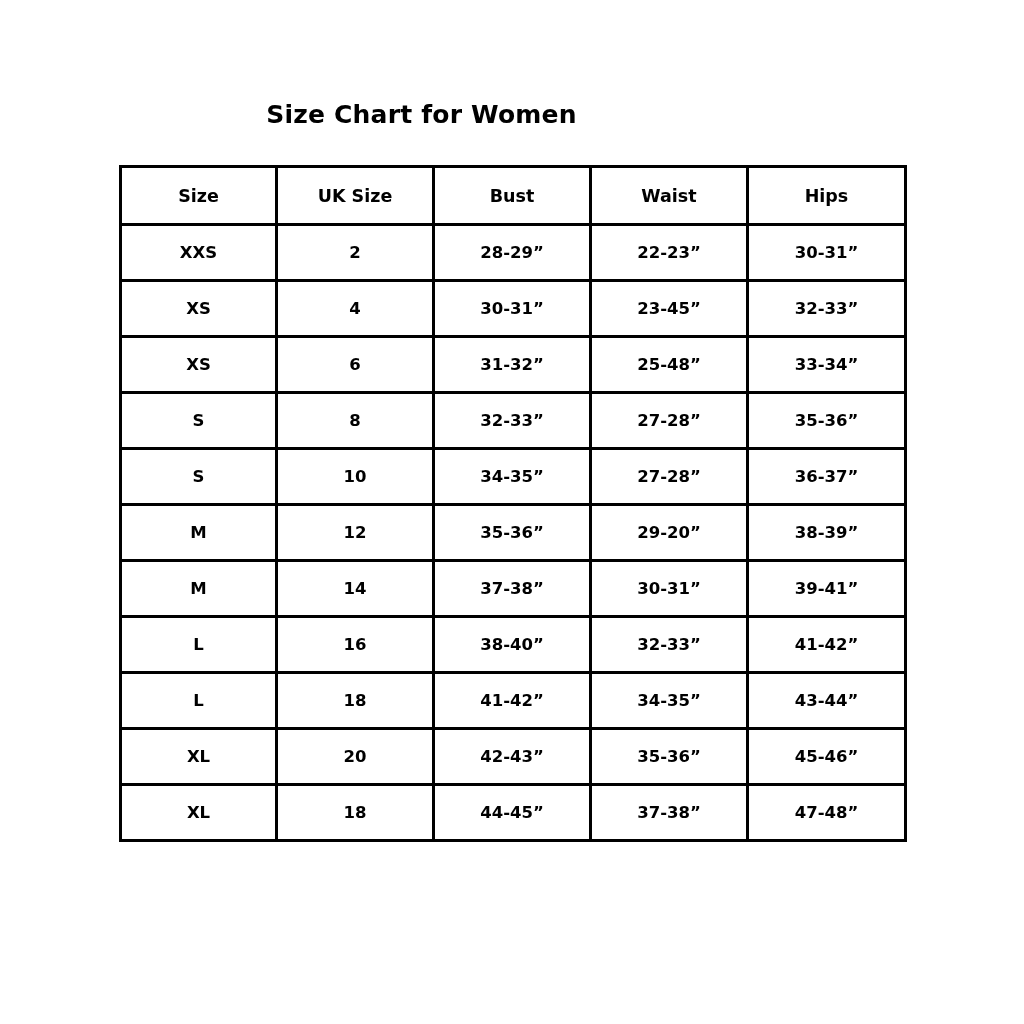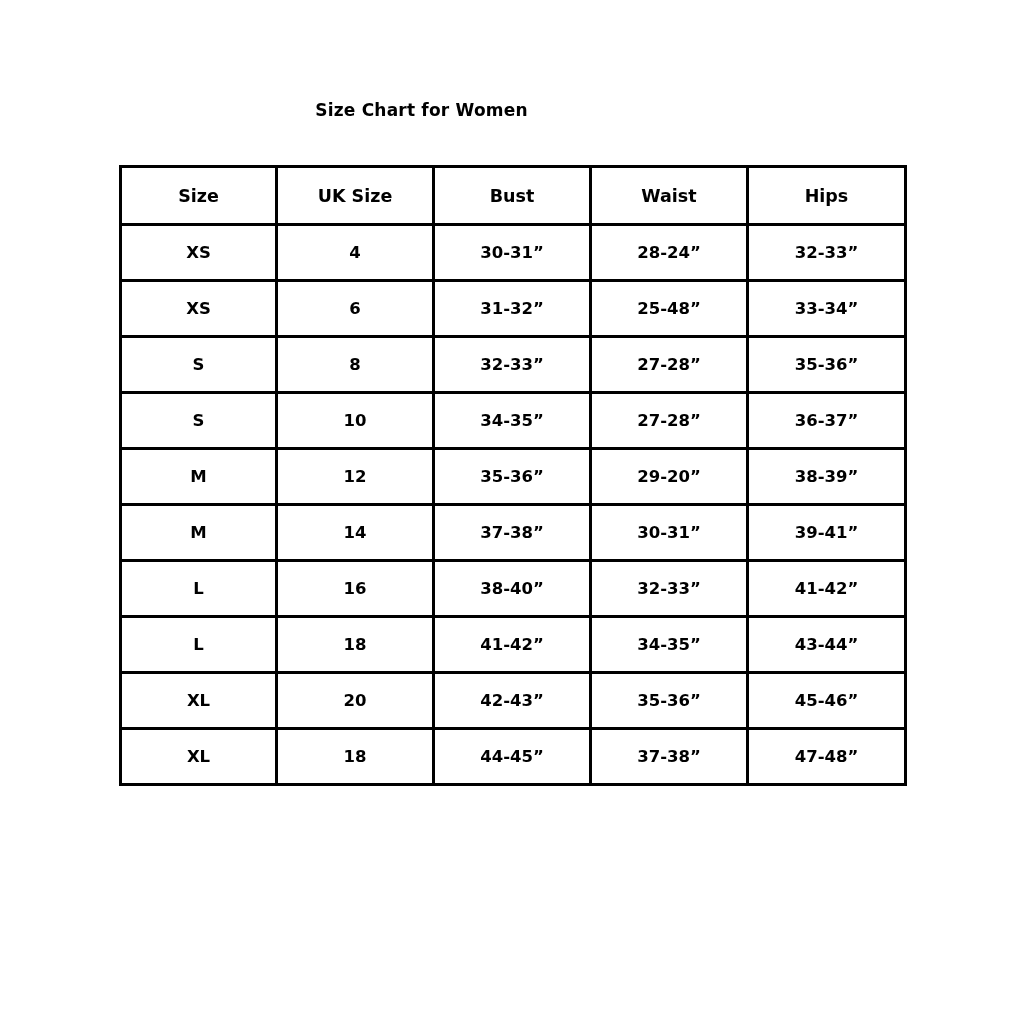--- a/index.html
+++ b/index.html
@@ -19,21 +19,21 @@
     height: 1024px;
     position: relative;
     box-sizing: border-box;
   }
   .chart-title {
     position: absolute;
     top: 100px;
     left: 0;
     width: 843px;
     text-align: center;
-    font-size: 17px;
+    font-size: 25px;
     font-weight: bold;
     letter-spacing: 0.2px;
   }
   .table-wrap {
     position: absolute;
     top: 165px;
     left: 119px;
     width: 785px;
   }
   table.size-table {
@@ -82,24 +82,31 @@
         <tr>
           <th>Size</th>
           <th>UK Size</th>
           <th>Bust</th>
           <th>Waist</th>
           <th>Hips</th>
         </tr>
       </thead>
       <tbody>
         <tr>
+          <td>XXS</td>
+          <td>2</td>
+          <td>28-29”</td>
+          <td>22-23”</td>
+          <td>30-31”</td>
+        </tr>
+        <tr>
           <td>XS</td>
           <td>4</td>
           <td>30-31”</td>
-          <td>28-24”</td>
+          <td>23-45”</td>
           <td>32-33”</td>
         </tr>
         <tr>
           <td>XS</td>
           <td>6</td>
           <td>31-32”</td>
           <td>25-48”</td>
           <td>33-34”</td>
         </tr>
         <tr>

